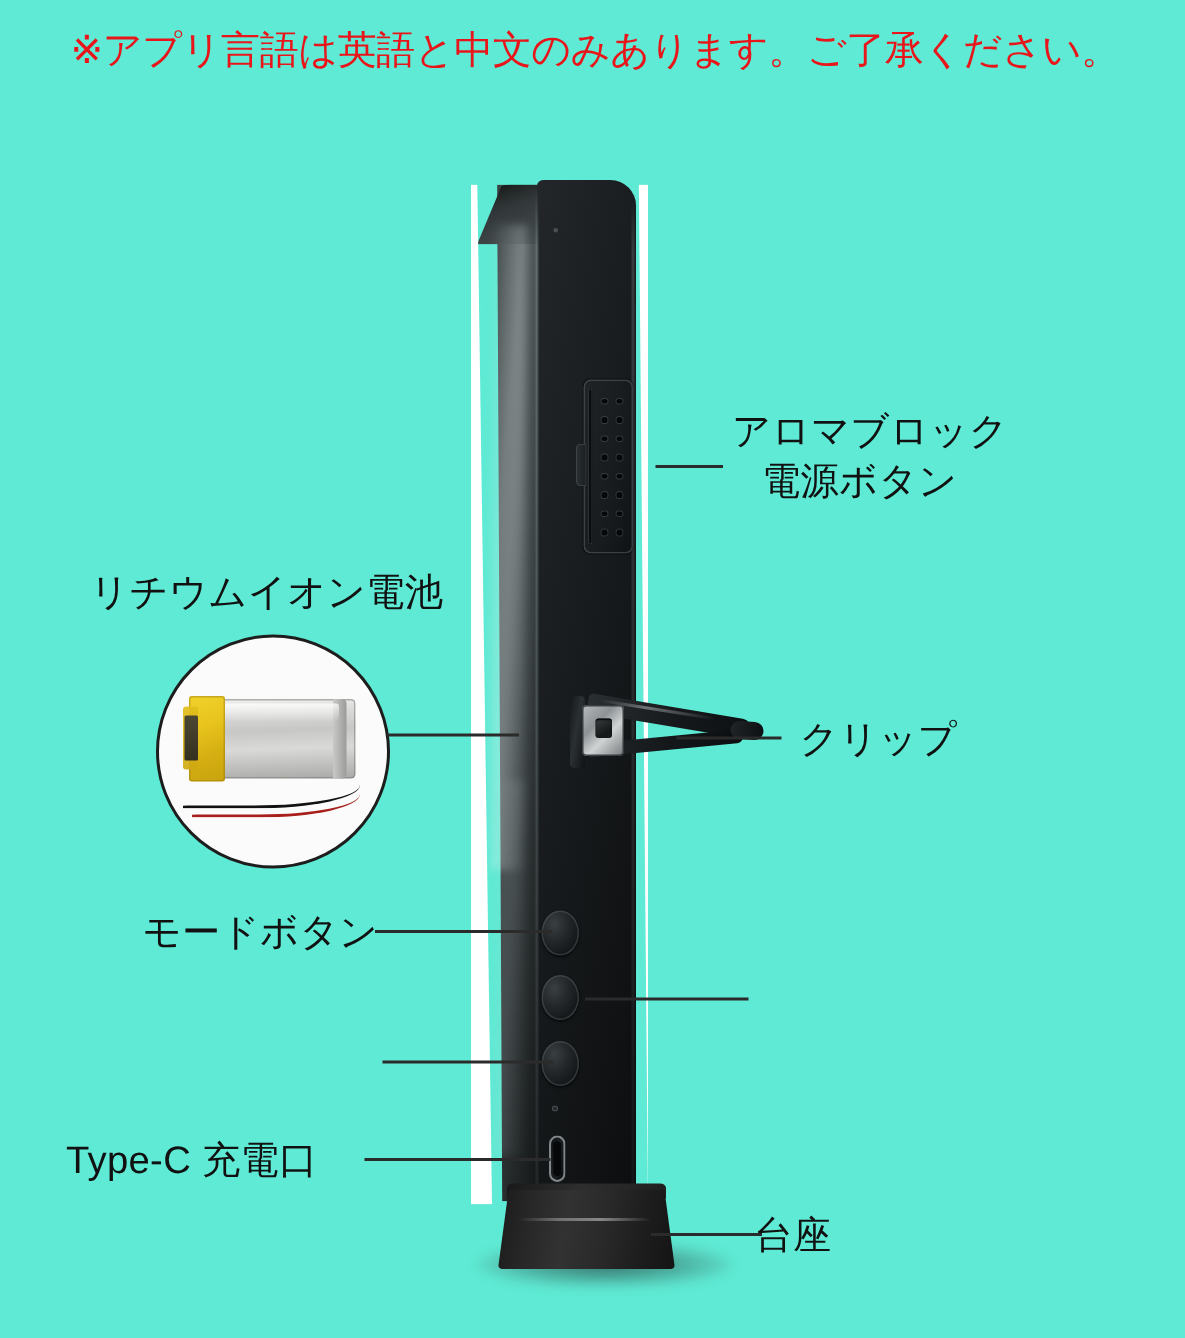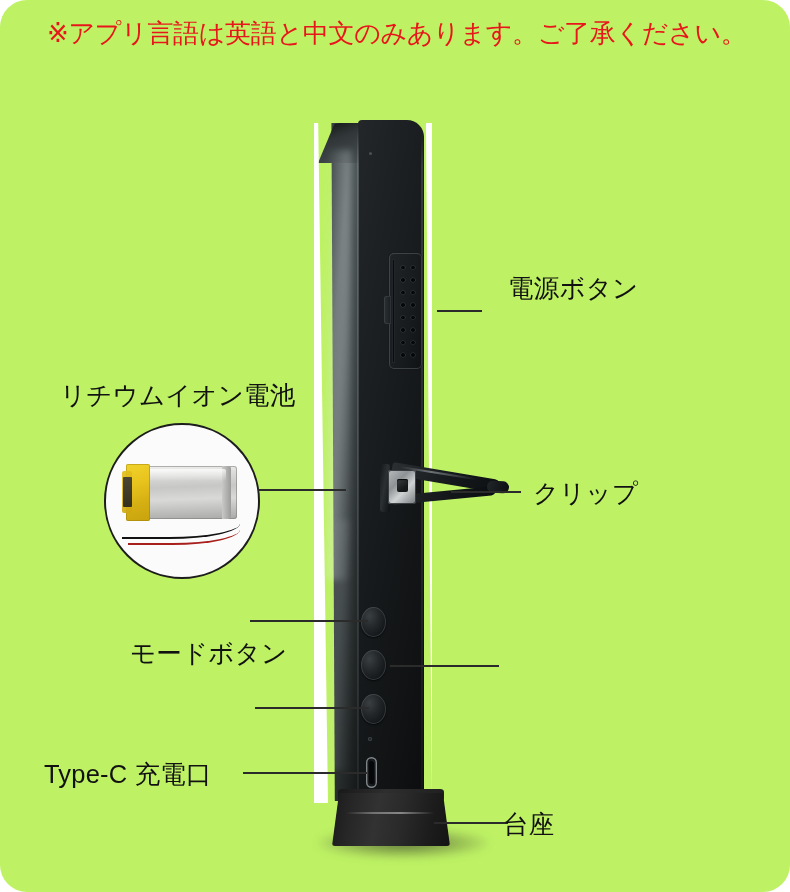--- a/index.html
+++ b/index.html
@@ -8,23 +8,22 @@
     padding: 0;
     background: #ffffff;
   }
   body {
     font-family: "Liberation Sans", "DejaVu Sans", sans-serif;
   }
   #stage {
     position: relative;
     width: 790px;
     height: 892px;
-    background: #bef264;
+    background: #5eead4;
     overflow: hidden;
-    border-radius: 27px;
   }
 
   
   .note {
     position: absolute;
     left: 47px;
     top: 16px;
     font-size: 26px;
     letter-spacing: -0.3px;
     color: #e8161a;
@@ -567,28 +566,29 @@
   <div class="leader" style="left:437px; top:310px; width:45px;"></div>
   <div class="leader" style="left:258px; top:489px; width:88px;"></div>
   <div class="leader" style="left:451px; top:491px; width:70px;"></div>
   <div class="leader" style="left:250px; top:620px; width:118px;"></div>
   <div class="leader" style="left:390px; top:665px; width:109px;"></div>
   <div class="leader" style="left:255px; top:707px; width:114px;"></div>
   <div class="leader" style="left:243px; top:772px; width:124px;"></div>
   <div class="leader" style="left:434px; top:822px; width:74px;"></div>
 
   <div class="label two-line" style="left:488px; top:272px;">
+    <span>アロマブロック</span>
     <span class="l2">電源ボタン</span>
   </div>
 
   <div class="label" style="left:60px; top:379px;">リチウムイオン電池</div>
 
   <div class="label" style="left:533px; top:477px;text-align:center;">クリップ</div>
 
-  <div class="label" style="left:95px; top:637px;margin-left:35px;">モードボタン</div>
+  <div class="label" style="left:95px; top:606px;">モードボタン</div>
 
 
 
   <div class="label" style="left:44px; top:758px;">Type-C 充電口</div>
 
   <div class="label" style="left:503px; top:808px;">台座</div>
 
 </div>
 
 </body></html>

